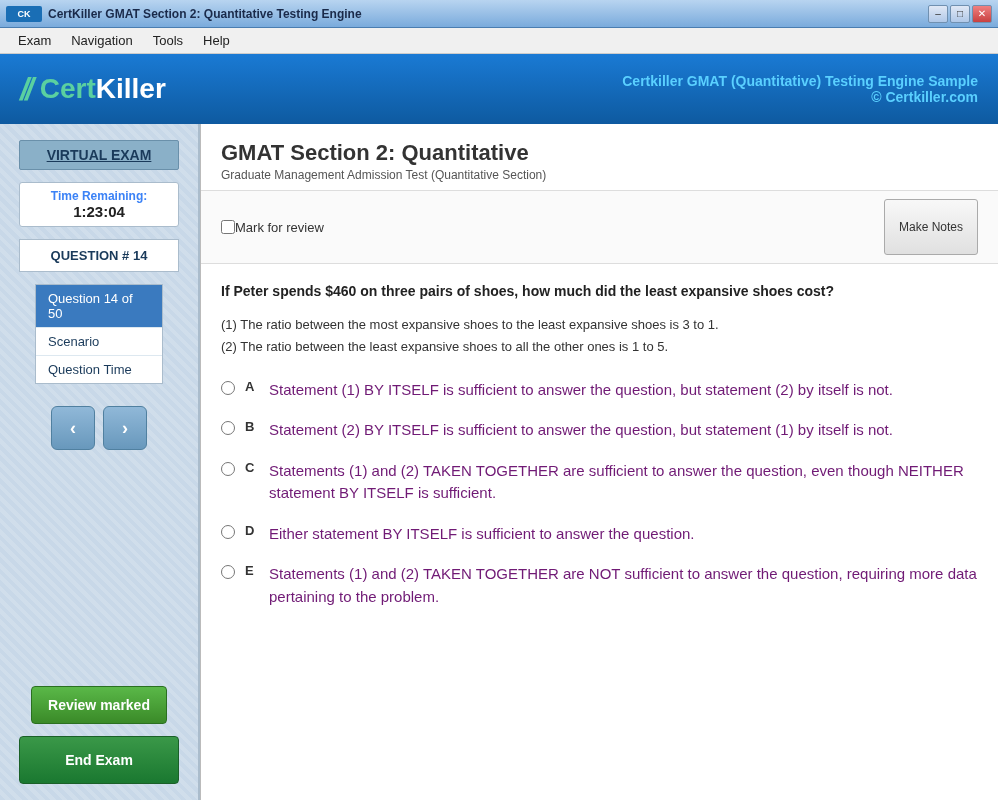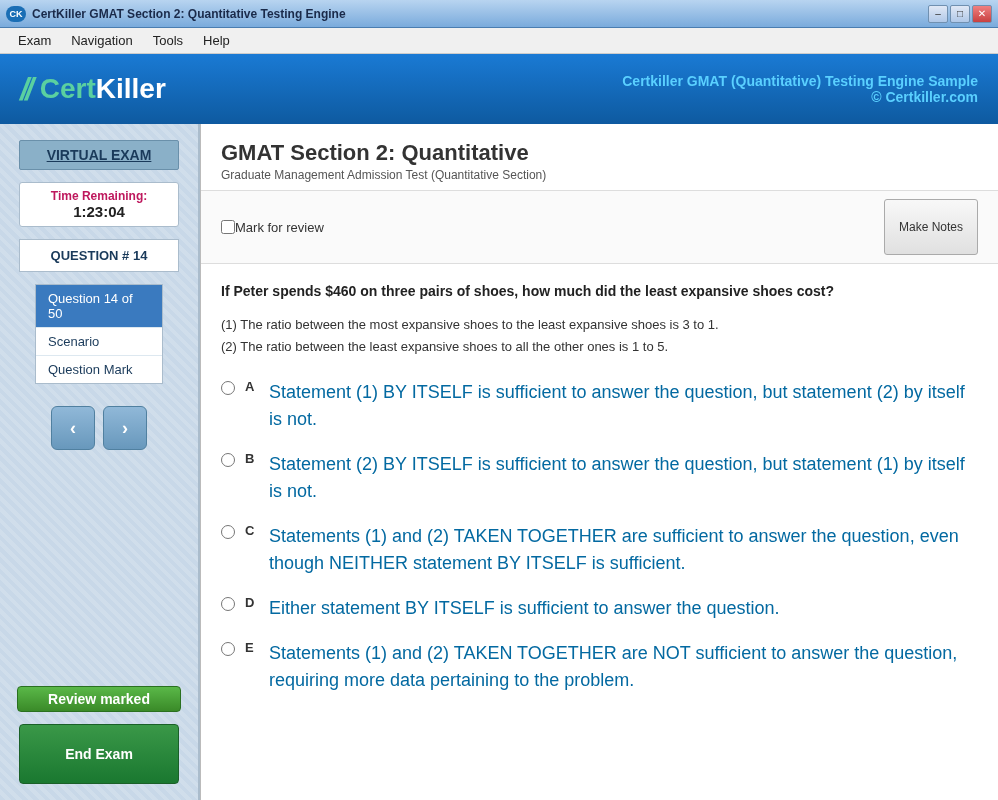--- a/index.html
+++ b/index.html
@@ -15,25 +15,25 @@
     
     .title-bar {
       background: linear-gradient(to bottom, #b8d4f0, #7aabdc);
       height: 28px;
       display: flex;
       align-items: center;
       padding: 0 6px;
       border-bottom: 1px solid #4a7db0;
     }
     .title-bar-icon {
-      width: 20px;
+      width: 36px;
       height: 16px;
       margin-right: 6px;
       background: #1a6eb5;
-      border-radius: 8px;
+      border-radius: 2px;
       display: flex; align-items: center; justify-content: center;
     }
     .title-bar-text {
       flex: 1;
       font-size: 12px;
       color: #1a2a4a;
       font-weight: 600;
     }
     .title-bar-controls {
       display: flex;
@@ -143,21 +143,21 @@
     .time-box {
       background: white;
       width: 160px;
       border: 1px solid #aabccc;
       border-radius: 3px;
       padding: 6px 8px;
       text-align: center;
     }
     .time-label {
       font-size: 12px;
-      color: #be185d;
+      color: #3b82f6;
       font-weight: 600;
     }
     .time-value {
       font-size: 15px;
       font-weight: 700;
       color: #222;
     }
 
     .question-badge {
       background: white;
@@ -205,34 +205,34 @@
       justify-content: center;
       cursor: pointer;
       font-size: 18px;
       color: white;
       font-weight: bold;
     }
 
     .sidebar-spacer { flex: 1; }
 
     .btn-review {
-      width: 164px;
-      padding: 4px 0;
+      width: 136px;
+      padding: 10px 0;
       background: linear-gradient(to bottom, #5ab848, #3a8a28);
       color: white;
       font-weight: 700;
       font-size: 14px;
       text-align: center;
       border: 1px solid #2a7020;
       border-radius: 4px;
       cursor: pointer;
     }
     .btn-end {
       width: 160px;
-      padding: 21px 0;
+      padding: 15px 0;
       background: linear-gradient(to bottom, #3a9848, #1a7830);
       color: white;
       font-weight: 700;
       font-size: 14px;
       text-align: center;
       border: 1px solid #1a6028;
       border-radius: 4px;
       cursor: pointer;
     }
 
@@ -321,22 +321,22 @@
       flex-shrink: 0;
     }
     .answer-letter {
       font-weight: 700;
       font-size: 13px;
       color: #333;
       flex-shrink: 0;
       width: 14px;
     }
     .answer-text {
-      font-size: 18px;
-      color: #0369a1;
+      font-size: 15px;
+      color: #701a75;
       line-height: 1.5;
     }
   </style>
 </head>
 <body>
 
 <div class="title-bar">
   <div class="title-bar-icon">
     <span style="color:white;font-size:9px;font-weight:bold;">CK</span>
   </div>
@@ -376,21 +376,21 @@
     <div class="time-box">
       <div class="time-label">Time Remaining:</div>
       <div class="time-value">1:23:04</div>
     </div>
 
     <div class="question-badge">QUESTION # 14</div>
 
     <div class="nav-links">
       <div class="nav-link active">Question 14 of 50</div>
       <div class="nav-link">Scenario</div>
-      <div class="nav-link">Question Mark</div>
+      <div class="nav-link">Question Time</div>
     </div>
 
     <div class="nav-arrows">
       <div class="nav-arrow">‹</div>
       <div class="nav-arrow">›</div>
     </div>
 
     <div class="sidebar-spacer"></div>
 
     <div class="btn-review">Review marked</div>

